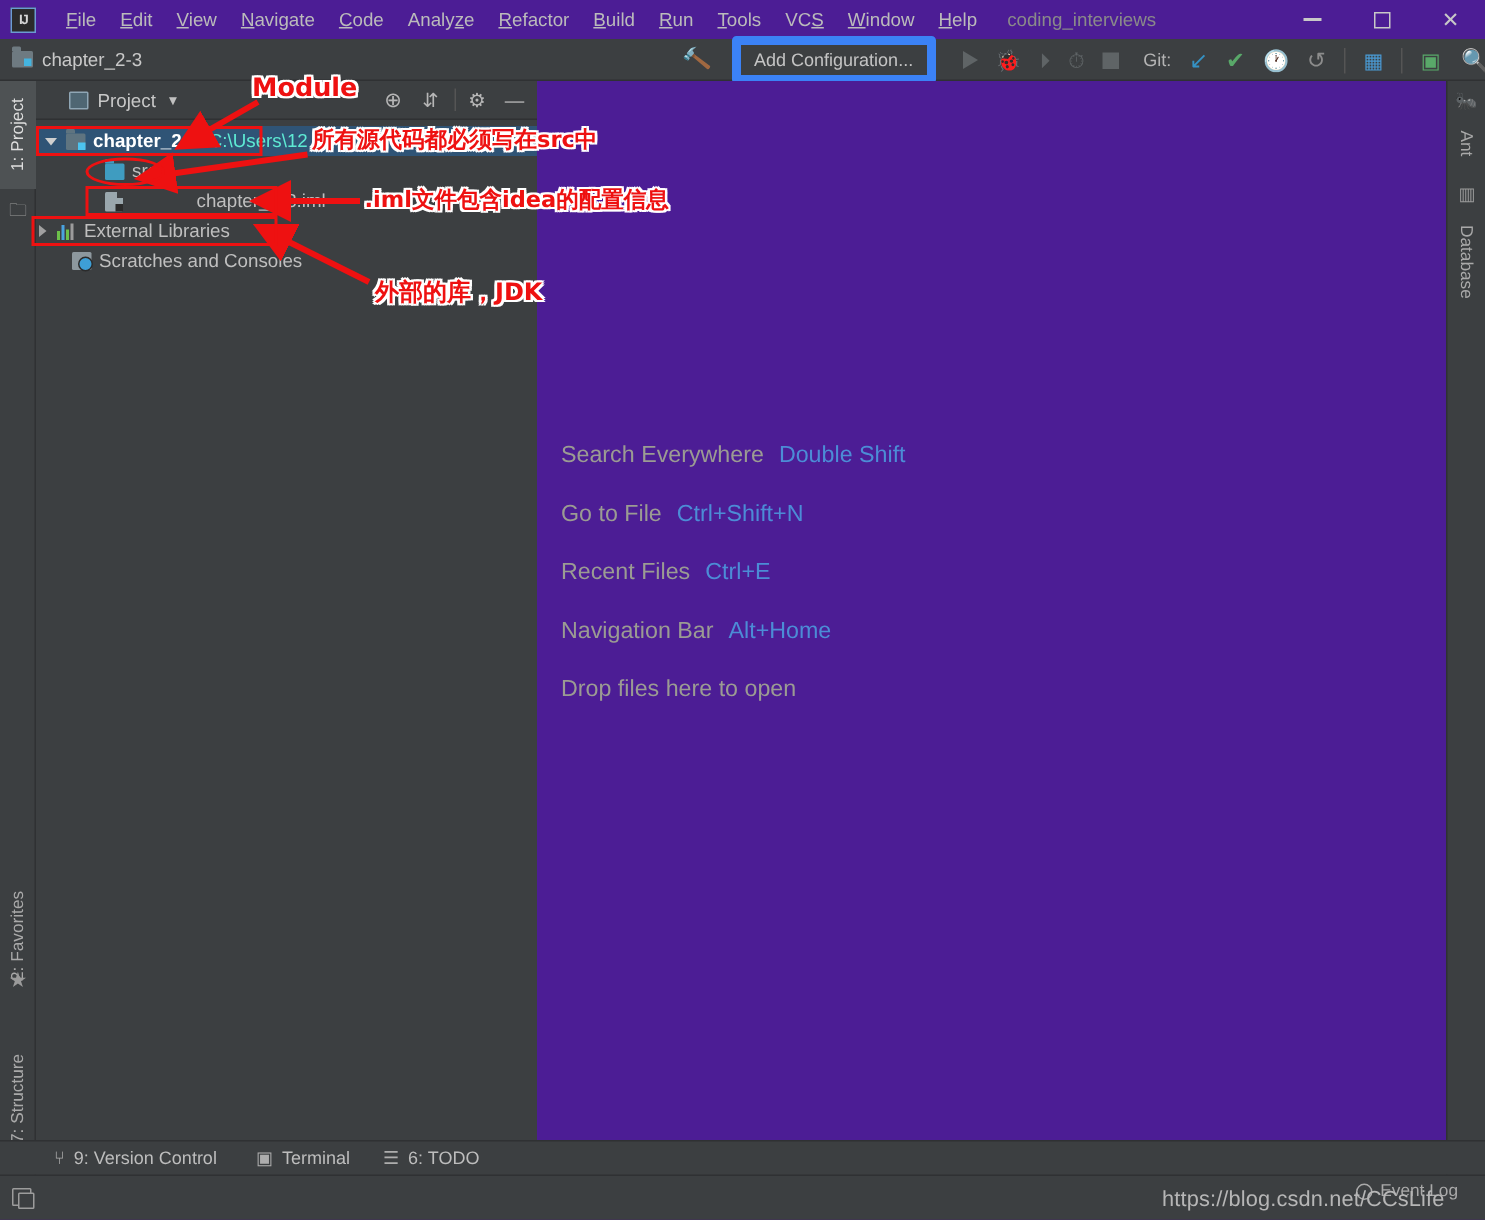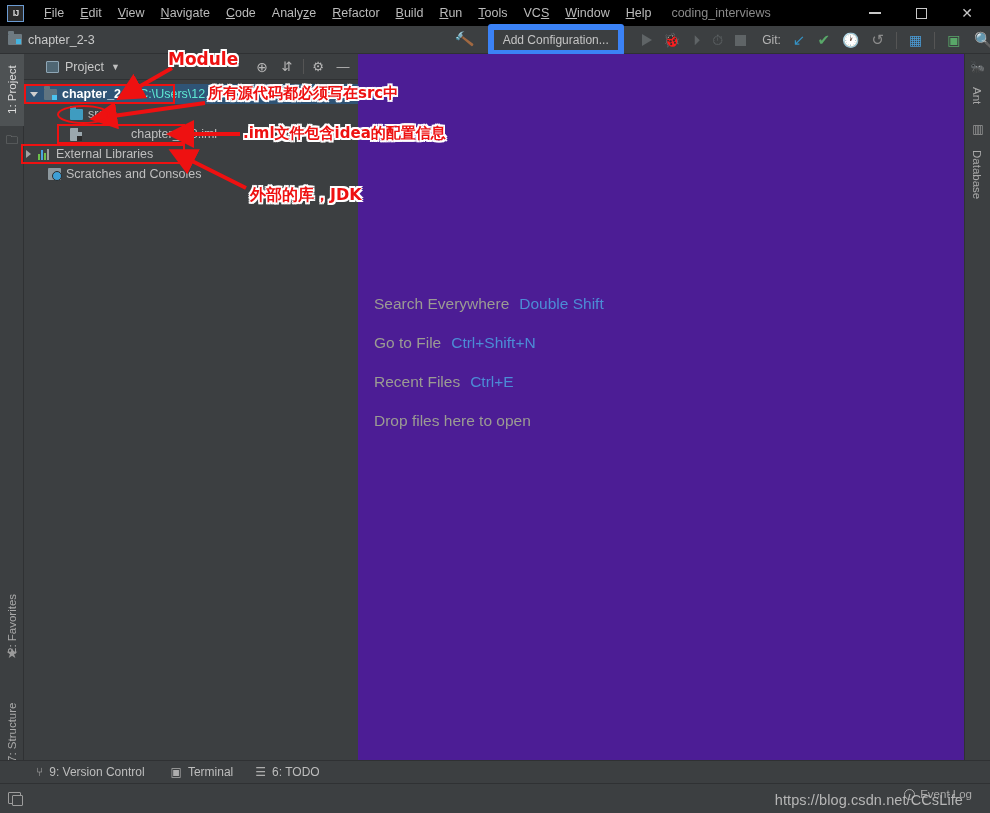--- a/index.html
+++ b/index.html
@@ -8,21 +8,21 @@
     background: #3c3f41;
     font-family: "Liberation Sans", "DejaVu Sans", sans-serif;
     overflow: hidden;
     -webkit-font-smoothing: antialiased;
   }
   #app { position: relative; width: 990px; height: 813px; }
 
   
   .menubar {
     position: absolute; left: 0; top: 0; width: 990px; height: 26px;
-    background: #000000; display: flex; align-items: center;
+    background: #4c1d95; display: flex; align-items: center;
   }
   .ij-logo {
     width: 17px; height: 17px; margin-left: 7px; margin-right: 12px;
     border: 1px solid #6b9bd2; background: #2b2b2b;
     color: #d6d6d6; font-size: 9px; font-weight: bold;
     display: flex; align-items: center; justify-content: center;
     letter-spacing: -1px;
   }
   .menu-item {
     color: #bbbbbb; font-size: 12.5px; padding: 2px 8px; cursor: default;
@@ -372,20 +372,24 @@
       </div>
       <div class="hintrow">
         <span class="hint-label">Go to File</span>
         <span class="hint-key">Ctrl+Shift+N</span>
       </div>
       <div class="hintrow">
         <span class="hint-label">Recent Files</span>
         <span class="hint-key">Ctrl+E</span>
       </div>
       <div class="hintrow">
+        <span class="hint-label">Navigation Bar</span>
+        <span class="hint-key">Alt+Home</span>
+      </div>
+      <div class="hintrow">
         <span class="hint-label">Drop files here to open</span>
       </div>
     </div>
   </div>
 
   <div class="bottombar">
     <div class="bb-item" style="margin-left:36px;">
       <span class="bi">⑂</span>
       <span>9: Version Control</span>
     </div>

